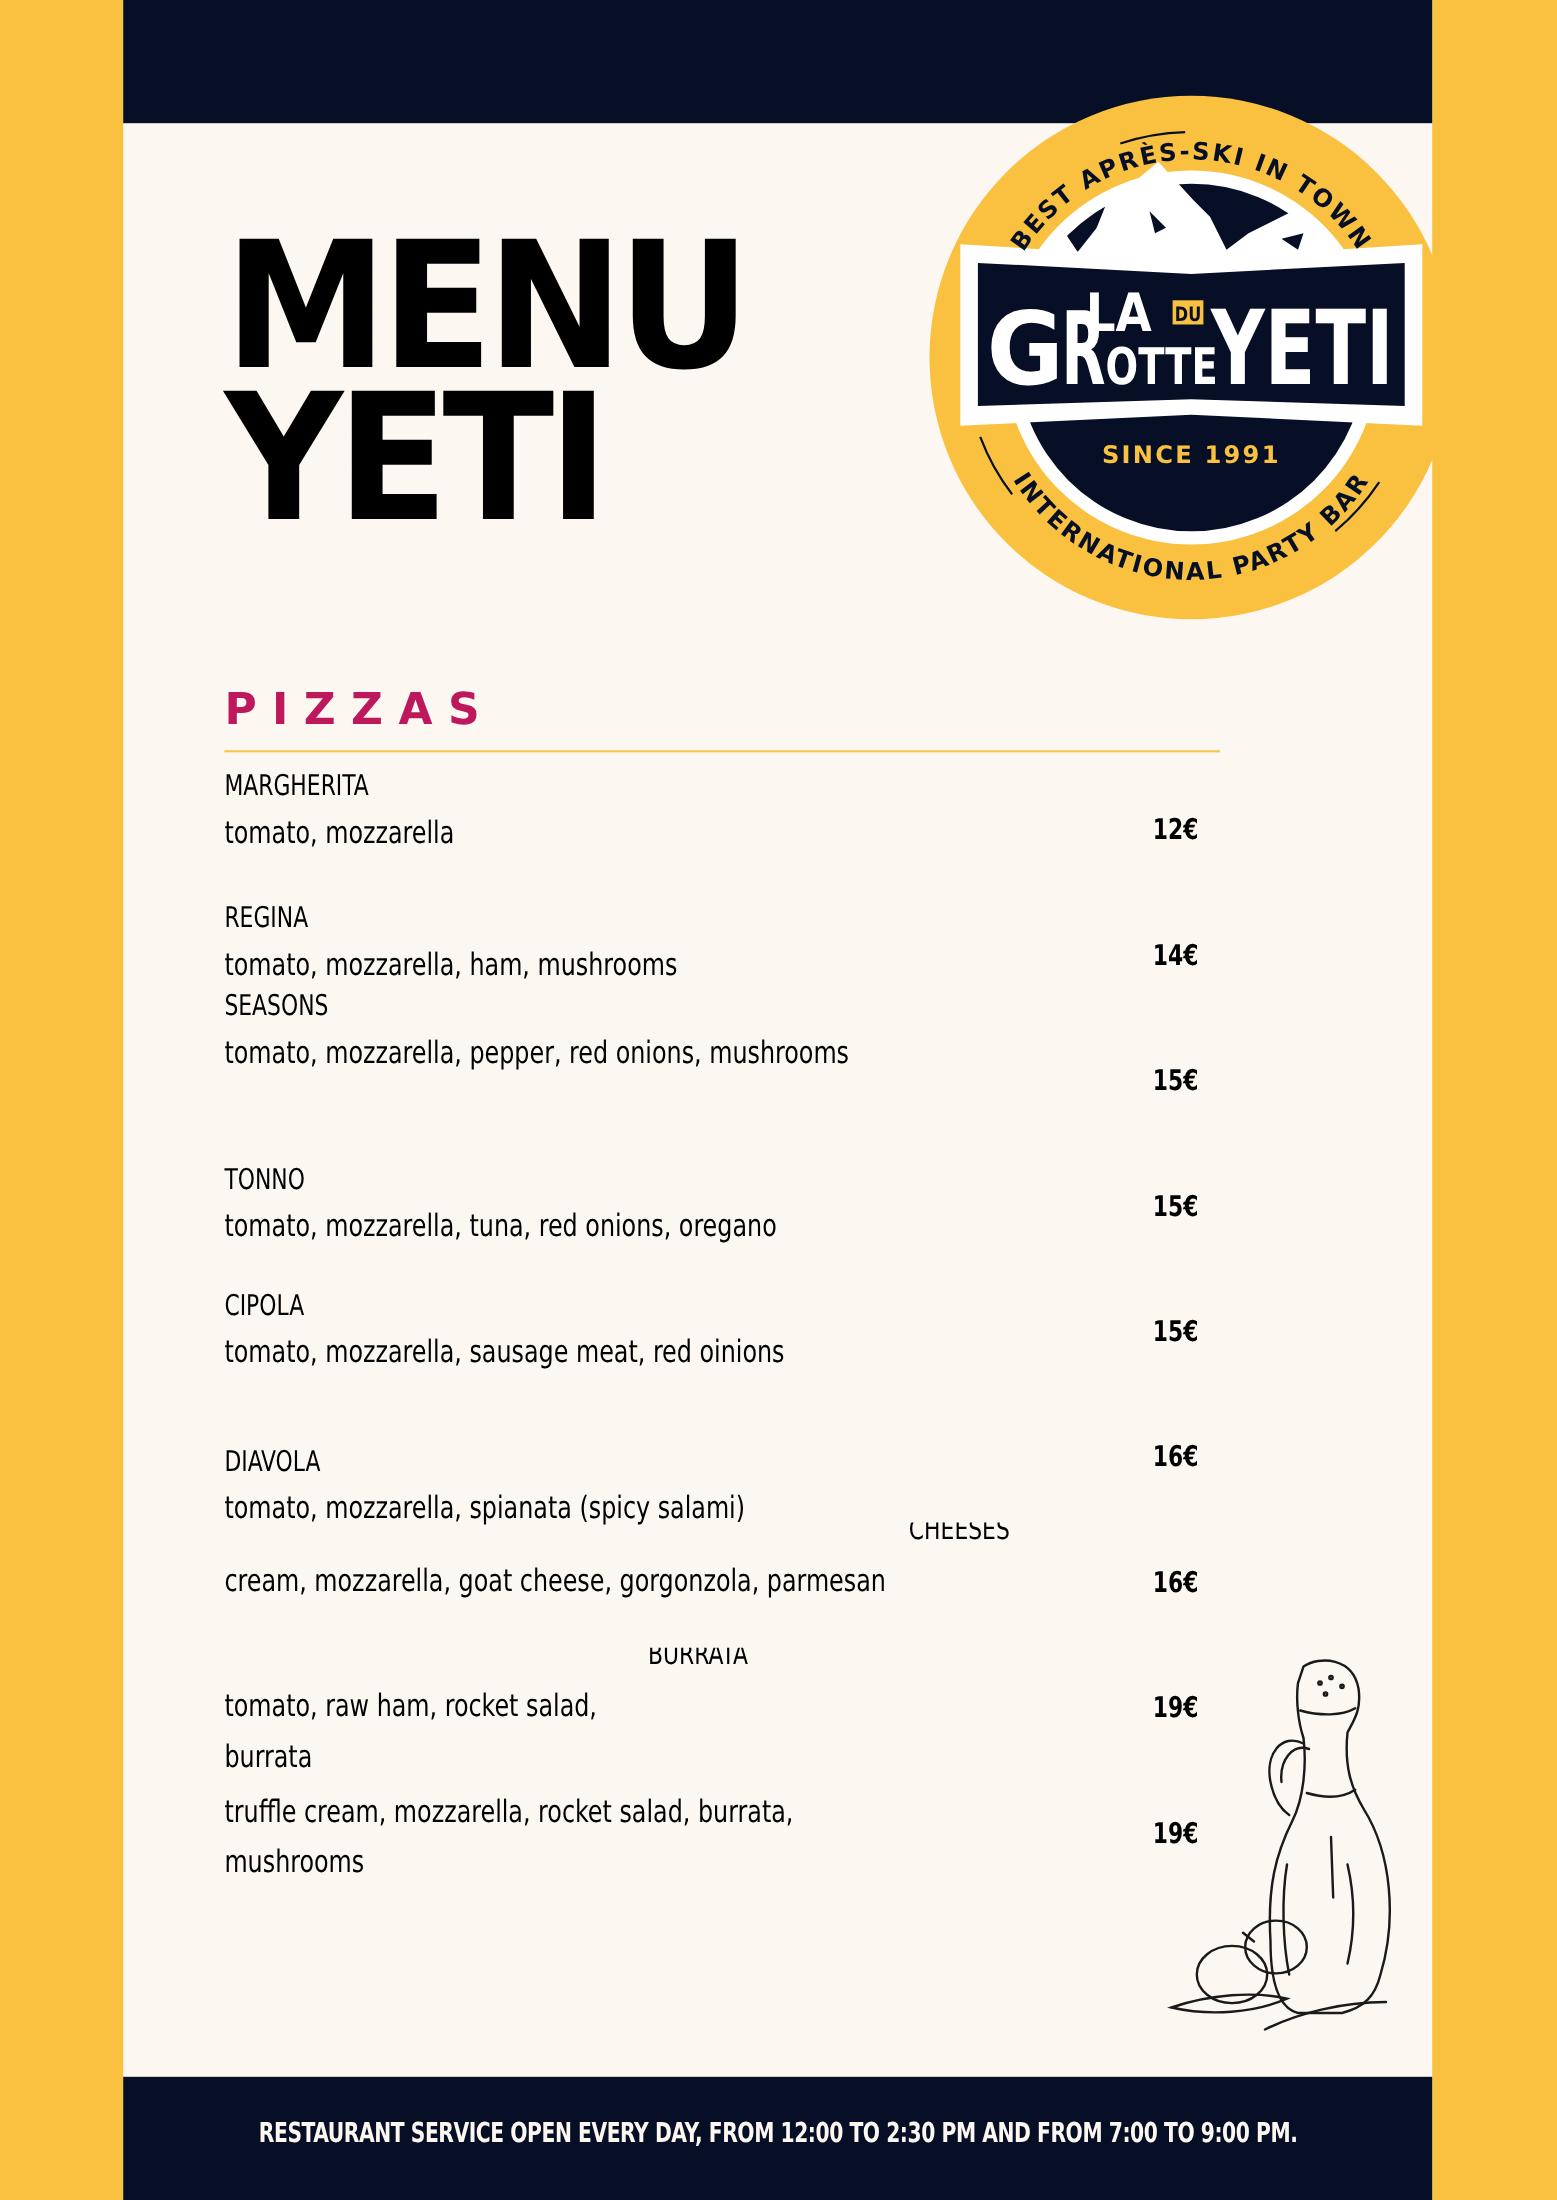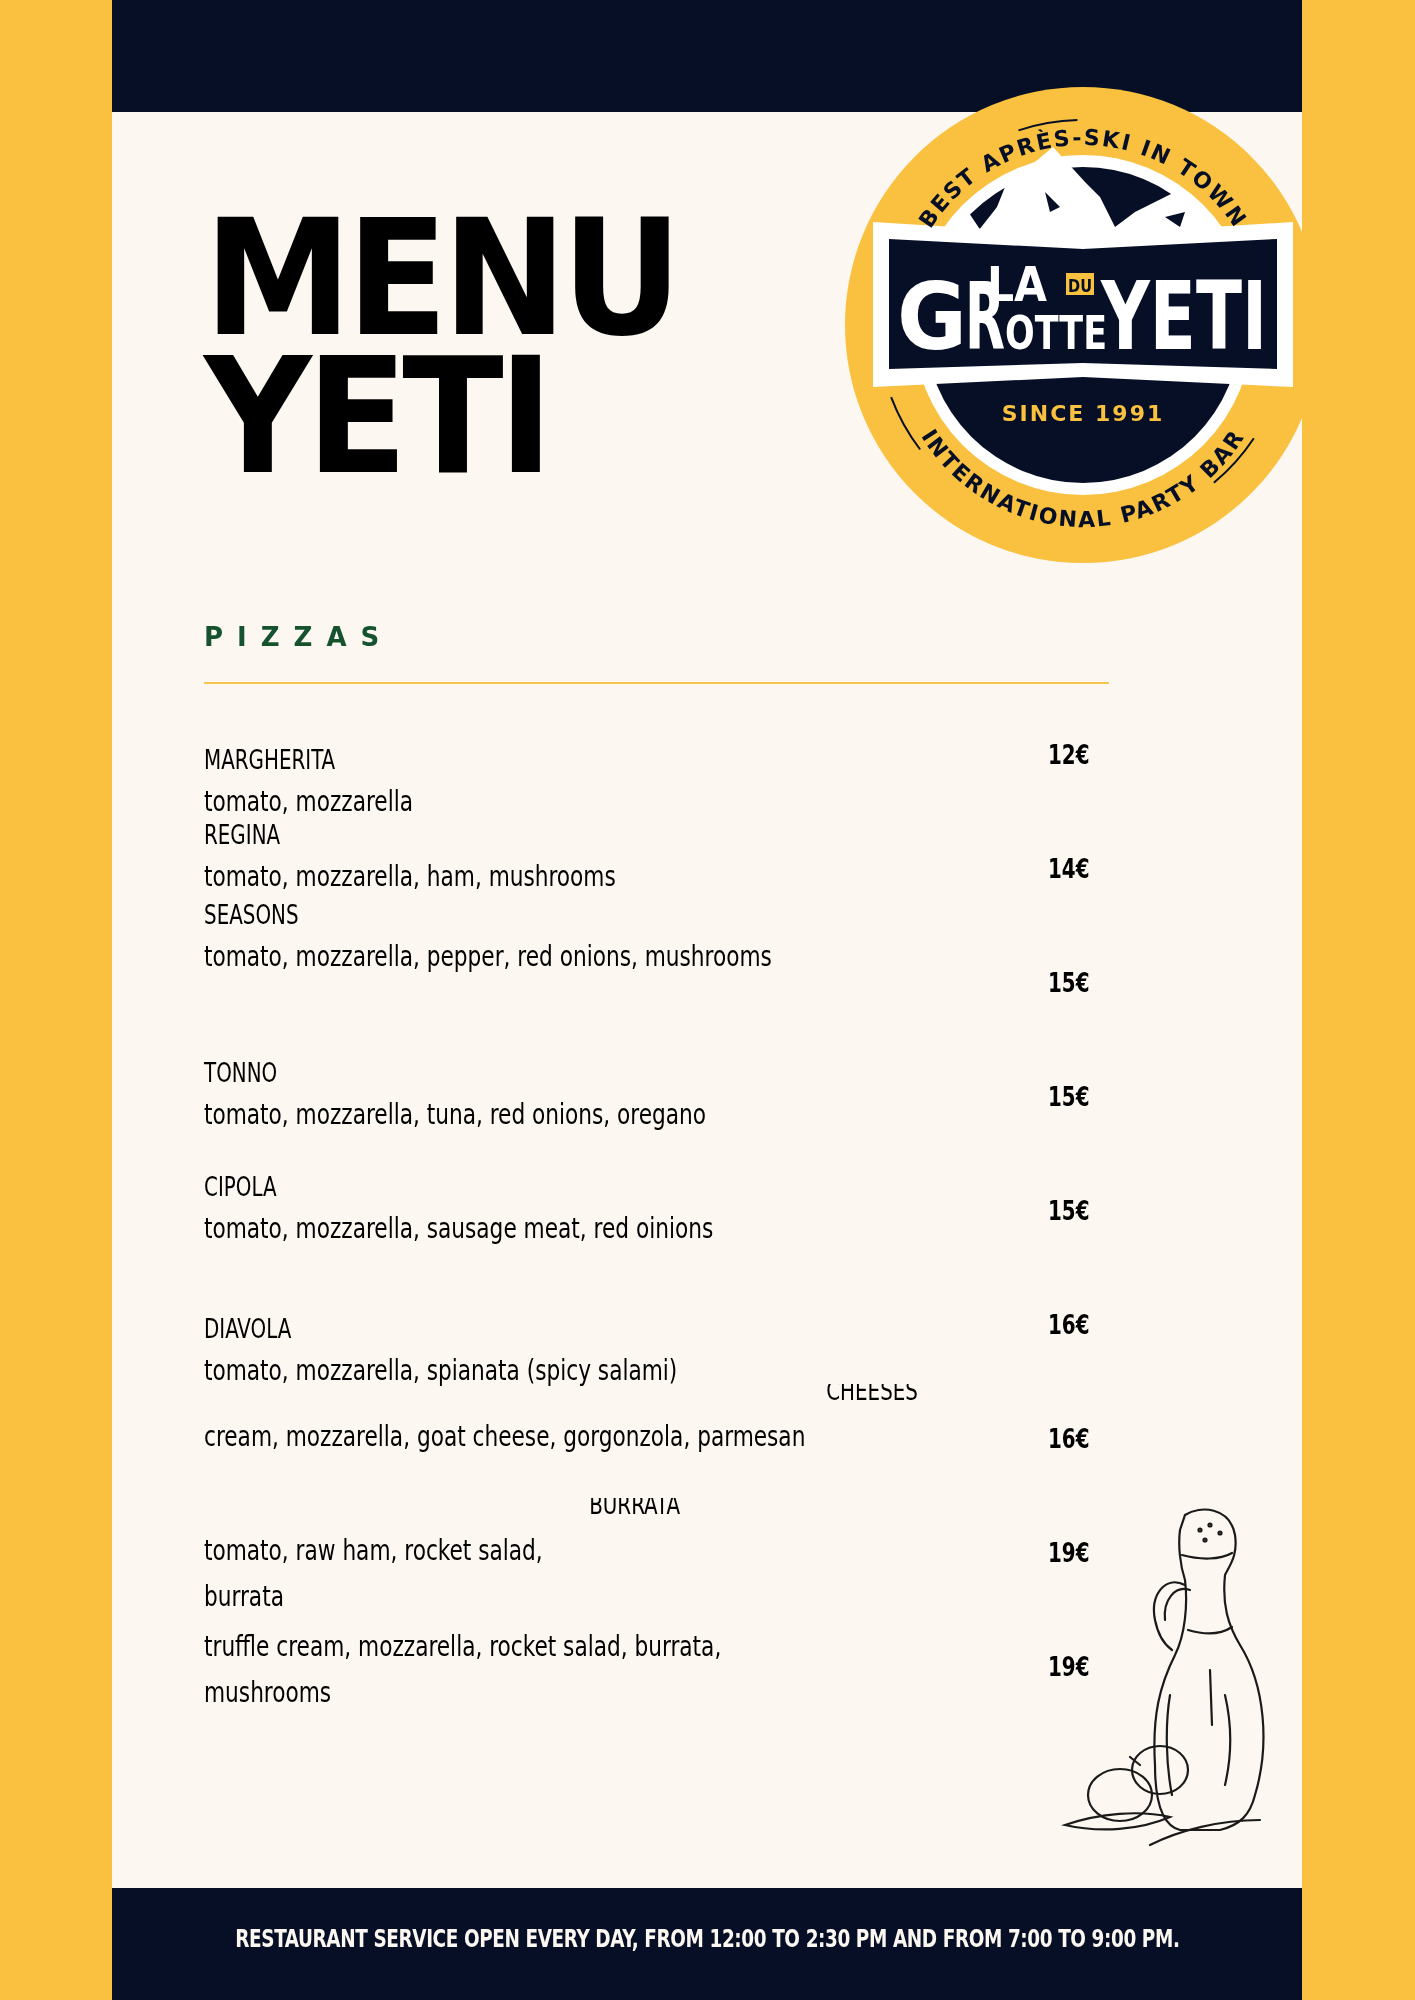--- a/index.html
+++ b/index.html
@@ -34,21 +34,21 @@
     transform: scaleX(0.93); transform-origin: 0 0;
   }
   .title span { display: block; }
 
   
   .logo { position: absolute; left: 845px; top: 87px; width: 476px; height: 476px; }
   .logo svg { width: 100%; height: 100%; overflow: visible; }
 
   .section-title {
     position: absolute; left: 204px; top: 622px;
-    font-size: 26px; font-weight: bold; letter-spacing: 14px; color: #14532d;
+    font-size: 40px; font-weight: bold; letter-spacing: 14px; color: #be185d;
     font-family: "DejaVu Sans", sans-serif;
   }
   .section-rule {
     position: absolute; left: 204px; top: 682px; width: 905px; height: 2px;
     background: #F5C54E;
   }
   .item { position: absolute; left: 204px; width: 840px; }
   .item-name {
     font-family: "DejaVu Sans Condensed", "DejaVu Sans", sans-serif;
     font-size: 26px; color: #000; line-height: 30px; text-transform: uppercase;
@@ -111,21 +111,21 @@
     </text>
     <text fill="#060F26" font-family="DejaVu Sans, sans-serif" font-weight="bold" font-size="22" letter-spacing="2">
       <textPath href="#arcBot" startOffset="50%" text-anchor="middle">INTERNATIONAL PARTY BAR</textPath>
     </text>
   </svg>
 </div>
 
 <div class="section-title">PIZZAS</div>
 <div class="section-rule"></div>
 
-<div class="item" style="top:745px">
+<div class="item" style="top:700px">
   <div class="item-name">MARGHERITA</div>
   <div class="item-desc">tomato, mozzarella</div>
 </div>
 <div class="price" style="top:740px">12€</div>
 
 <div class="item" style="top:820px">
   <div class="item-name">REGINA</div>
   <div class="item-desc">tomato, mozzarella, ham, mushrooms</div>
 </div>
 <div class="price" style="top:854px">14€</div>

